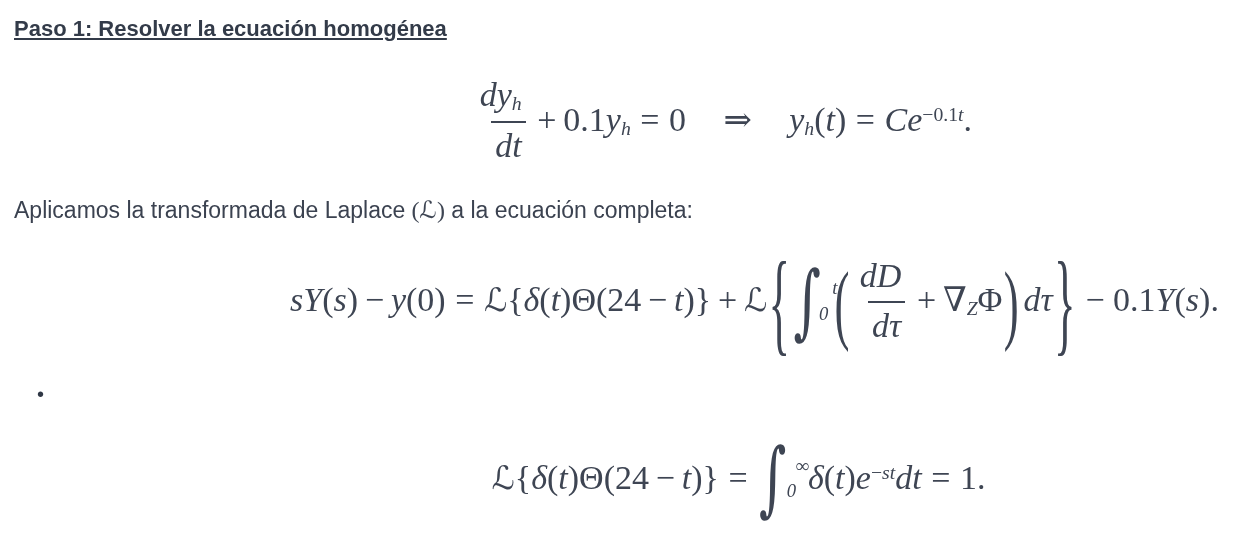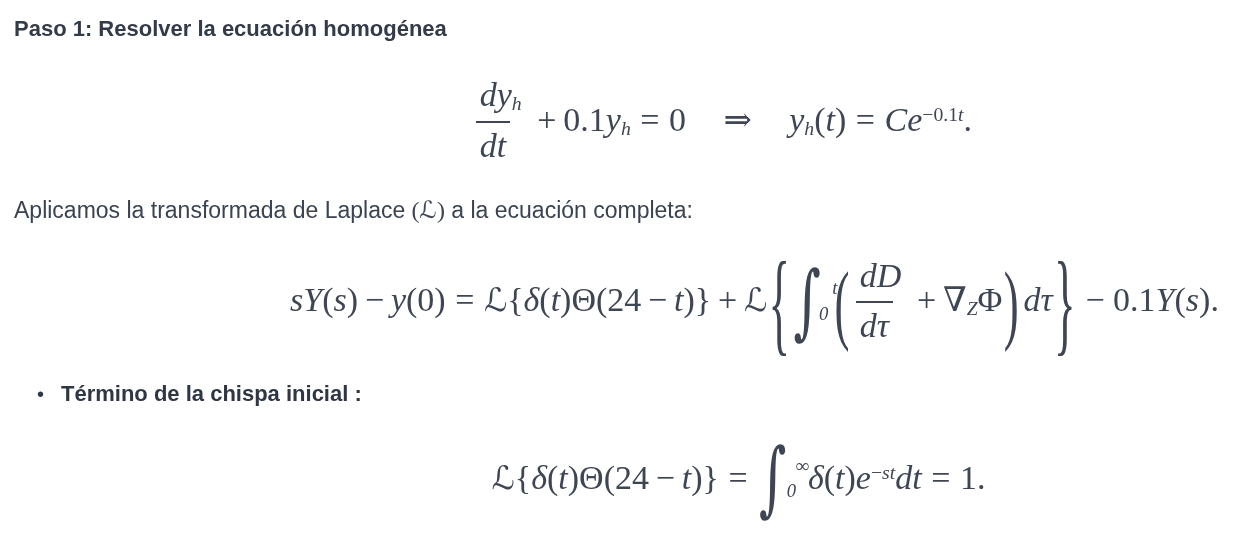--- a/index.html
+++ b/index.html
@@ -4,20 +4,21 @@
 <style>
   html,body{margin:0;padding:0}
   body{
     width:1253px;height:554px;overflow:hidden;background:#ffffff;
     font-family:"Liberation Sans","DejaVu Sans",sans-serif;
     color:#3b4250;
   }
   .h{
     font-weight:700;color:#333b49;font-size:22px;line-height:30px;
     margin:0 0 0 14px;
+    text-decoration:underline;
   }
   .h1{margin-top:14px}
   .h2{margin-top:28px}
   .para{
     margin:26px 3px 0 14px;font-size:23px;line-height:32px;color:#3b4250;
   }
   .p-math{
     font-family:"Liberation Serif","DejaVu Serif","DejaVu Sans",serif;
     font-size:24px;color:#3e4553;
   }
@@ -38,21 +39,21 @@
   .eq2{margin-top:18px;line-height:112px;left:128px}
   .eq3{margin-top:16px;line-height:94px;left:112px}
 
   .mi{font-style:italic}
   .mu{font-style:normal}
   .mscr{font-family:"DejaVu Sans","DejaVu Serif",serif;font-size:0.95em;font-style:normal}
   .msub{font-size:0.58em;font-style:italic;vertical-align:-0.22em}
   .msup{font-size:0.58em;vertical-align:0.5em}
   .msp{display:inline-block}
   .mfrac{
-    display:inline-flex;flex-direction:column;align-items:flex-start;
+    display:inline-flex;flex-direction:column;align-items:flex-end;
     vertical-align:middle;margin:0 0.14em;line-height:1.08;transform:translateY(-2px);
   }
   .mnum,.mden{display:block;padding:0 0.12em}
   .mnum{padding-bottom:6px}
   .mden{border-top:2px solid currentColor;padding-top:5px}
   .mint{
     display:inline-flex;align-items:center;vertical-align:middle;
     margin:0 0.06em;transform:translateY(-2px);
   }
   .mint-g{
@@ -91,21 +92,20 @@
           <span class="mlim-t">t</span>
           <span class="mlim-b">0</span>
         </span>
       </span><span class="mbig" style="transform: scaleY(2);">(</span><span class="mfrac">
         <span class="mnum"><span class="mi">dD</span></span>
         <span class="mden"><span class="mi">dτ</span></span>
       </span><span class="msp" style="width: 0.2em;"></span><span class="mu">+</span><span class="msp" style="width: 0.2em;"></span><span class="mu">∇</span><span class="msub"><span class="mi">Z</span></span><span class="mu">Φ</span><span class="mbig" style="transform: scaleY(2);">)</span><span class="msp" style="width: 0.1em;"></span><span class="mi">dτ</span><span class="mbig" style="transform: scaleY(2.55);">}</span><span class="msp" style="width: 0.25em;"></span><span class="mu">−</span><span class="msp" style="width: 0.25em;"></span><span class="mu">0.1</span><span class="mi">Y</span><span class="mu">(</span><span class="mi">s</span><span class="mu">).</span></div>
 
   <div class="li">
     <span class="bullet">•</span>
-    <strong>Término de la chispa inicial :</strong>
   </div>
 
   <div class="eq eq3"><span class="mscr">ℒ</span><span class="mu">{</span><span class="mi">δ</span><span class="mu">(</span><span class="mi">t</span><span class="mu">)Θ(24</span><span class="msp" style="width: 0.2em;"></span><span class="mu">−</span><span class="msp" style="width: 0.2em;"></span><span class="mi">t</span><span class="mu">)}</span><span class="msp" style="width: 0.28em;"></span><span class="mu">=</span><span class="msp" style="width: 0.28em;"></span><span class="mint">
         <span class="mint-g">∫</span>
         <span class="mlims">
           <span class="mlim-t">∞</span>
           <span class="mlim-b">0</span>
         </span>
       </span><span class="msp" style="width: 0.15em;"></span><span class="mi">δ</span><span class="mu">(</span><span class="mi">t</span><span class="mu">)</span><span class="mi">e</span><span class="msup"><span class="mu">−</span><span class="mi">st</span></span><span class="mi">dt</span><span class="msp" style="width: 0.28em;"></span><span class="mu">=</span><span class="msp" style="width: 0.28em;"></span><span class="mu">1.</span></div>
 

